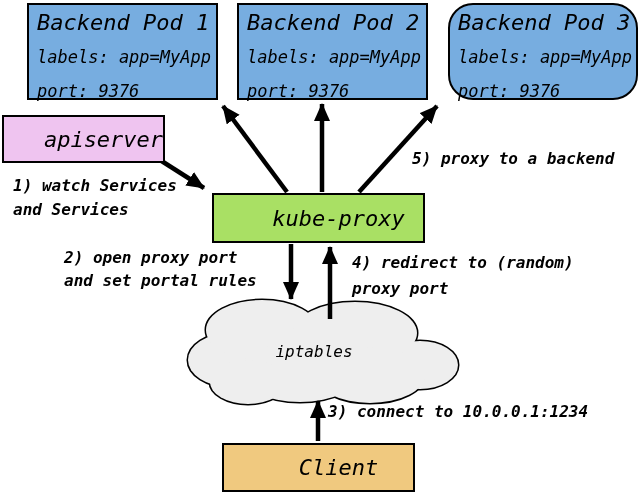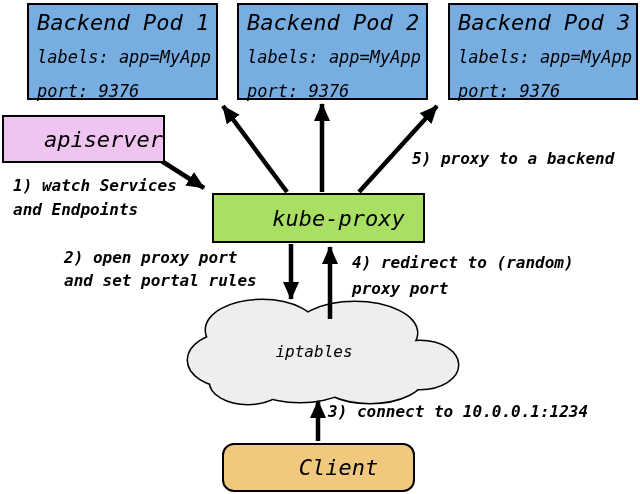--- a/index.html
+++ b/index.html
@@ -50,21 +50,21 @@
   .node {
     display: flex;
     align-items: center;
     justify-content: center;
     font-size: 22px;
     white-space: nowrap;
     padding-left: 40px;
   }
   #apiserver-box { background: var(--apiserver-fill, #EFC4F0); }
   #kube-proxy-box { background: var(--kube-proxy-fill, #A9E064); }
-  #client-box { background: var(--client-fill, #F0C97F); border-radius: 12px; }
+  #client-box { background: var(--client-fill, #F0C97F); }
   .step-label {
     position: absolute;
     z-index: 3;
     font-size: 16px;
     font-weight: bold;
     line-height: 24px;
     white-space: nowrap;
   }
   #iptables-label {
     position: absolute;
@@ -136,21 +136,21 @@
     <div class="pod-detail">labels: app=MyApp</div>
     <div class="pod-detail">port: 9376</div>
   </div>
 
   <div class="box pod" style="left:237px; top:3px; width:191px; height:97px;">
     <div class="pod-title">Backend Pod 2</div>
     <div class="pod-detail">labels: app=MyApp</div>
     <div class="pod-detail">port: 9376</div>
   </div>
 
-  <div class="box pod" style="left:448px; top:3px; width:190px; height:97px;">
+  <div class="box pod" style="left:448px; top:3px; width:190px; height:97px;border-radius:25px;">
     <div class="pod-title">Backend Pod 3</div>
     <div class="pod-detail">labels: app=MyApp</div>
     <div class="pod-detail">port: 9376</div>
   </div>
 
   <div id="apiserver-box" class="box node" style="left:2px; top:115px; width:163px; height:48px;">
     <span>apiserver</span>
   </div>
 
   <div id="kube-proxy-box" class="box node" style="left:212px; top:193px; width:213px; height:50px;">
@@ -158,21 +158,21 @@
   </div>
 
   <div id="client-box" class="box node" style="left:222px; top:443px; width:193px; height:49px;">
     <span>Client</span>
   </div>
 
   <div id="iptables-label">iptables</div>
 
   <div class="step-label" style="left:13px; top:174px;">
     <div>1) watch Services</div>
-    <div>and Endpoints</div>
+    <div>and Services</div>
   </div>
 
   <div class="step-label" style="left:64px; top:246px; line-height:23px;">
     <div>2) open proxy port</div>
     <div>and set portal rules</div>
   </div>
 
   <div class="step-label" style="left:328px; top:400px;">3) connect to 10.0.0.1:1234</div>
 
   <div class="step-label" style="left:352px; top:250px; line-height:26px;">

